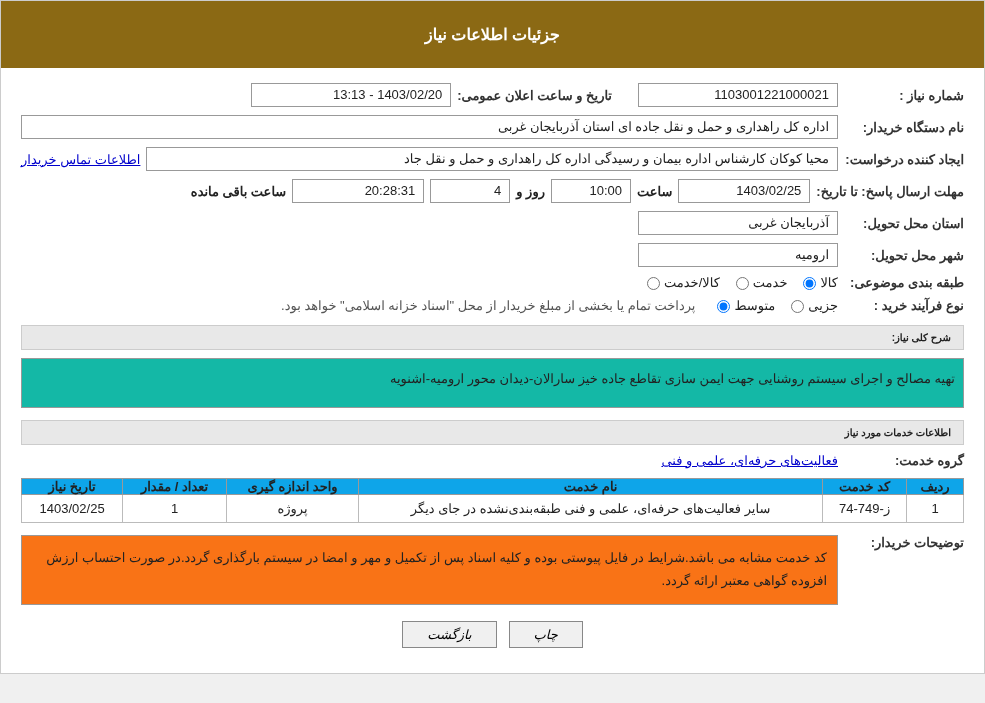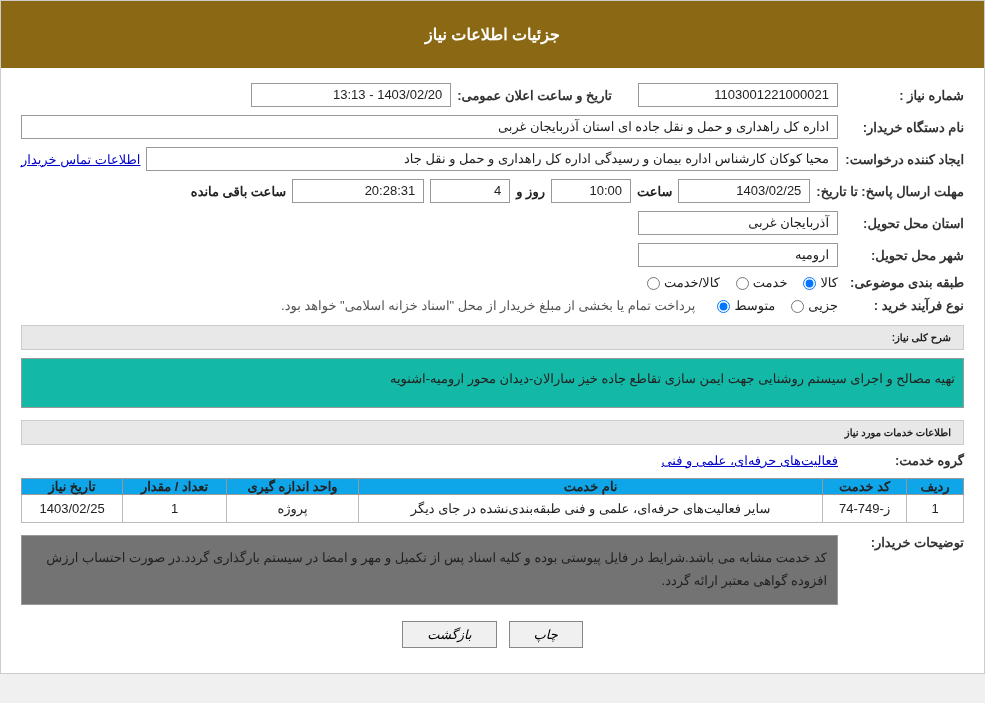--- a/index.html
+++ b/index.html
@@ -107,21 +107,21 @@
     }
     table td {
       border: 1px solid #bbb;
       padding: 6px 8px;
       text-align: center;
       font-size: 13px;
     }
     table tr:nth-child(even) td { background: #f9f9f9; }
     .notes-box {
       border: 1px solid #999;
-      background: #737373;
+      background: #f97316;
       padding: 10px;
       min-height: 70px;
       direction: rtl;
       line-height: 1.8;
       font-size: 13px;
     }
     .buttons-row {
       display: flex;
       justify-content: center;
       gap: 12px;

